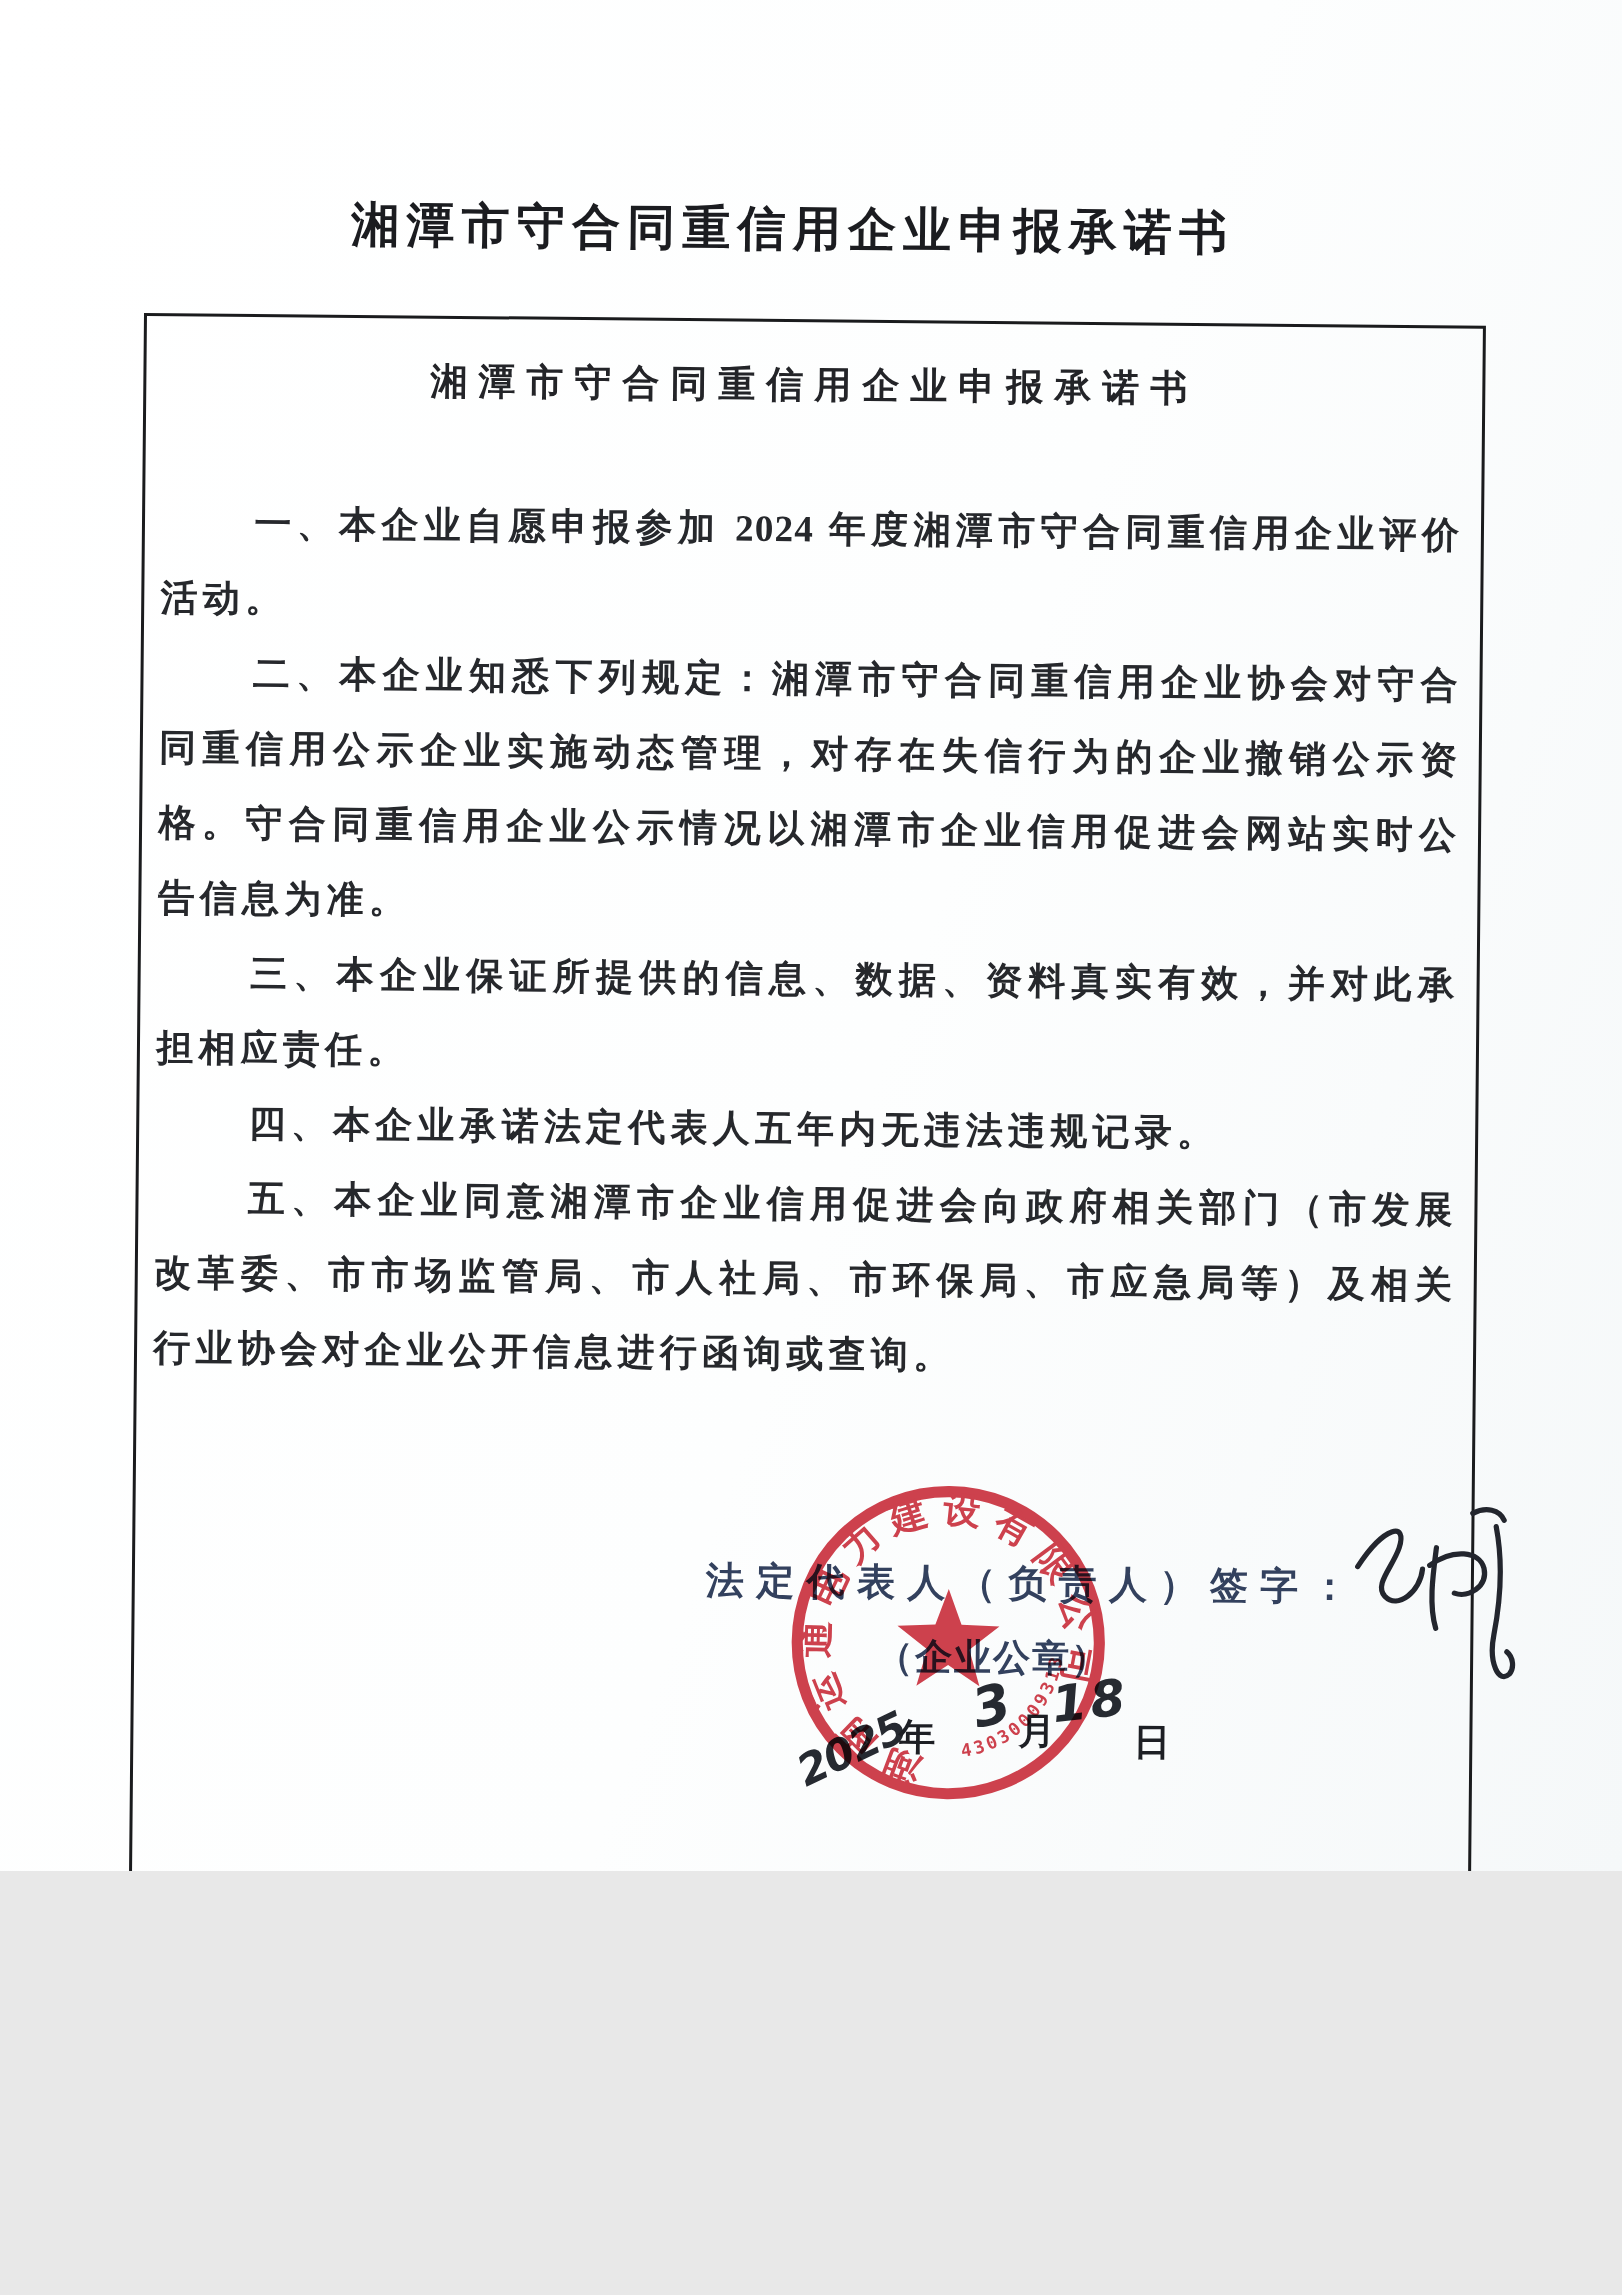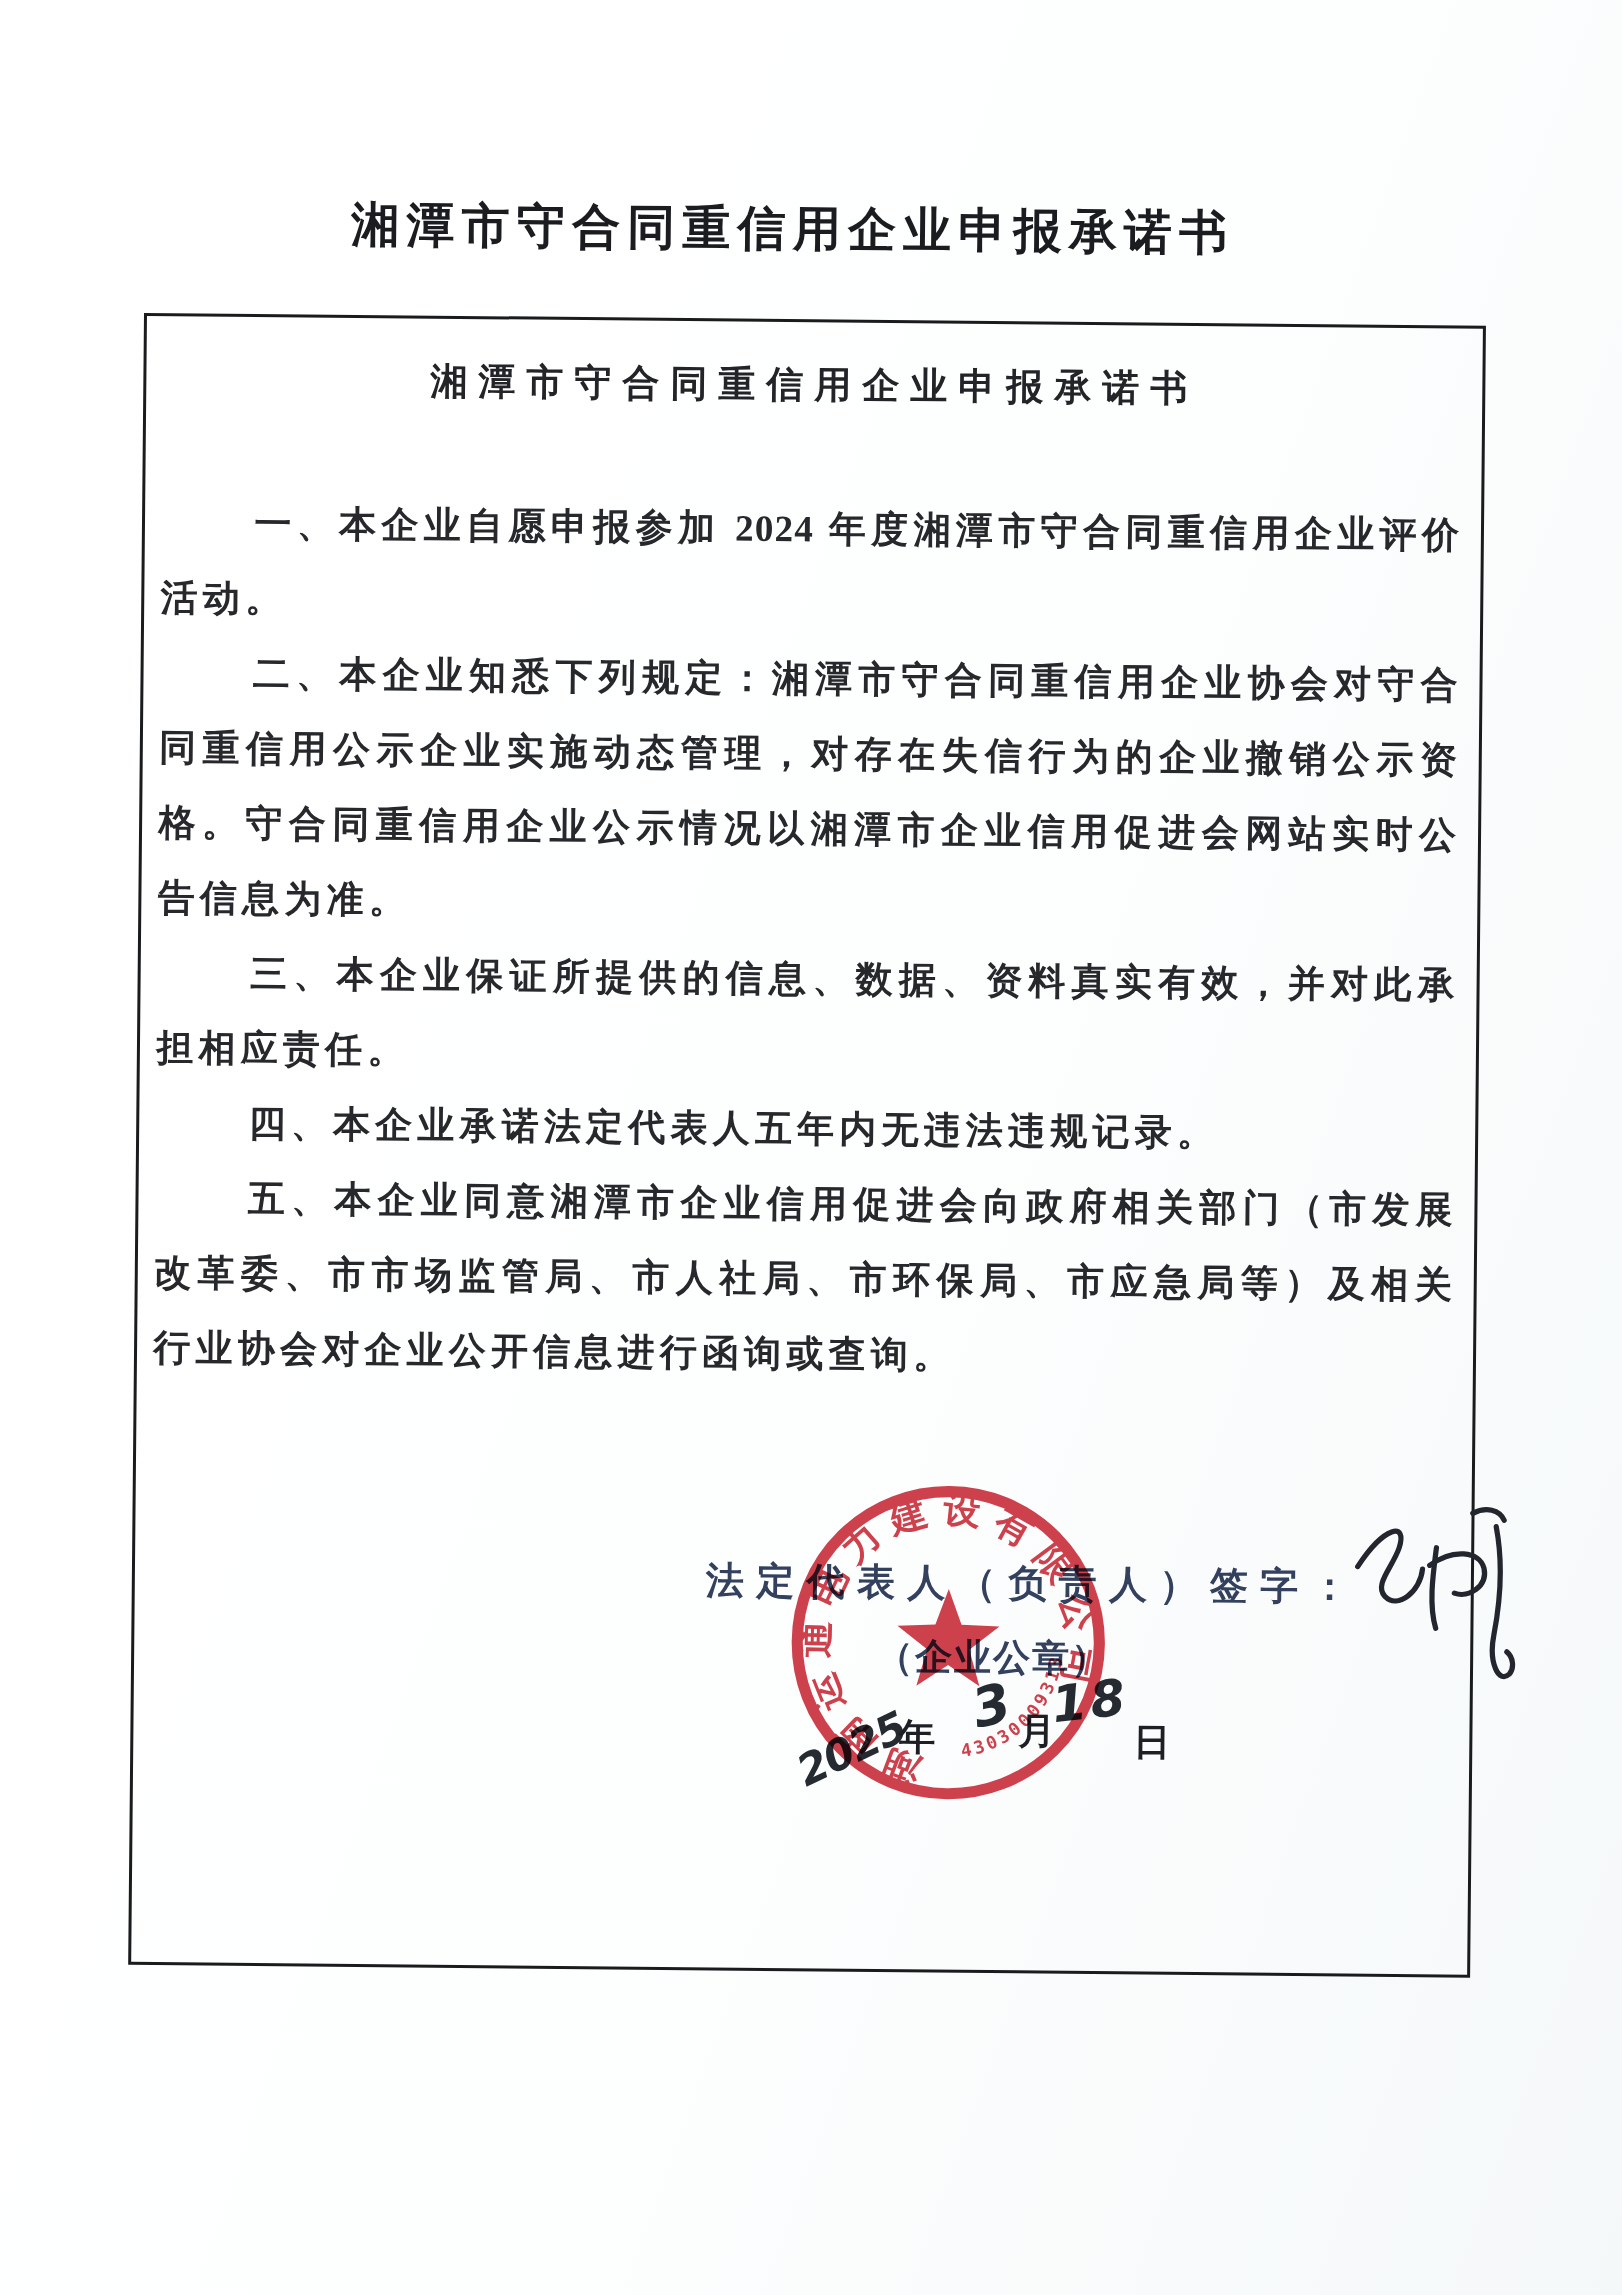--- a/index.html
+++ b/index.html
@@ -1,18 +1,18 @@
 <!DOCTYPE html>
 <html style="font-size:10.5px"><head>
 <meta charset="utf-8">
 <style>
   html,body{margin:0;padding:0;background:#e8e8e8;}
   .page{
     position:relative;
-    width:1623px;height:2295px;
+    width:1623px;height:1871px;
     margin:0 auto;
     background:linear-gradient(110deg,#ffffff 0%,#fdfefe 55%,#f5f8f9 100%);
     overflow:hidden;
     font-family:"Liberation Serif","DejaVu Sans",serif;
   }
   .sheet{
     position:absolute;inset:0;
     transform:rotate(0.55deg);
     transform-origin:157px 314px;
   }

